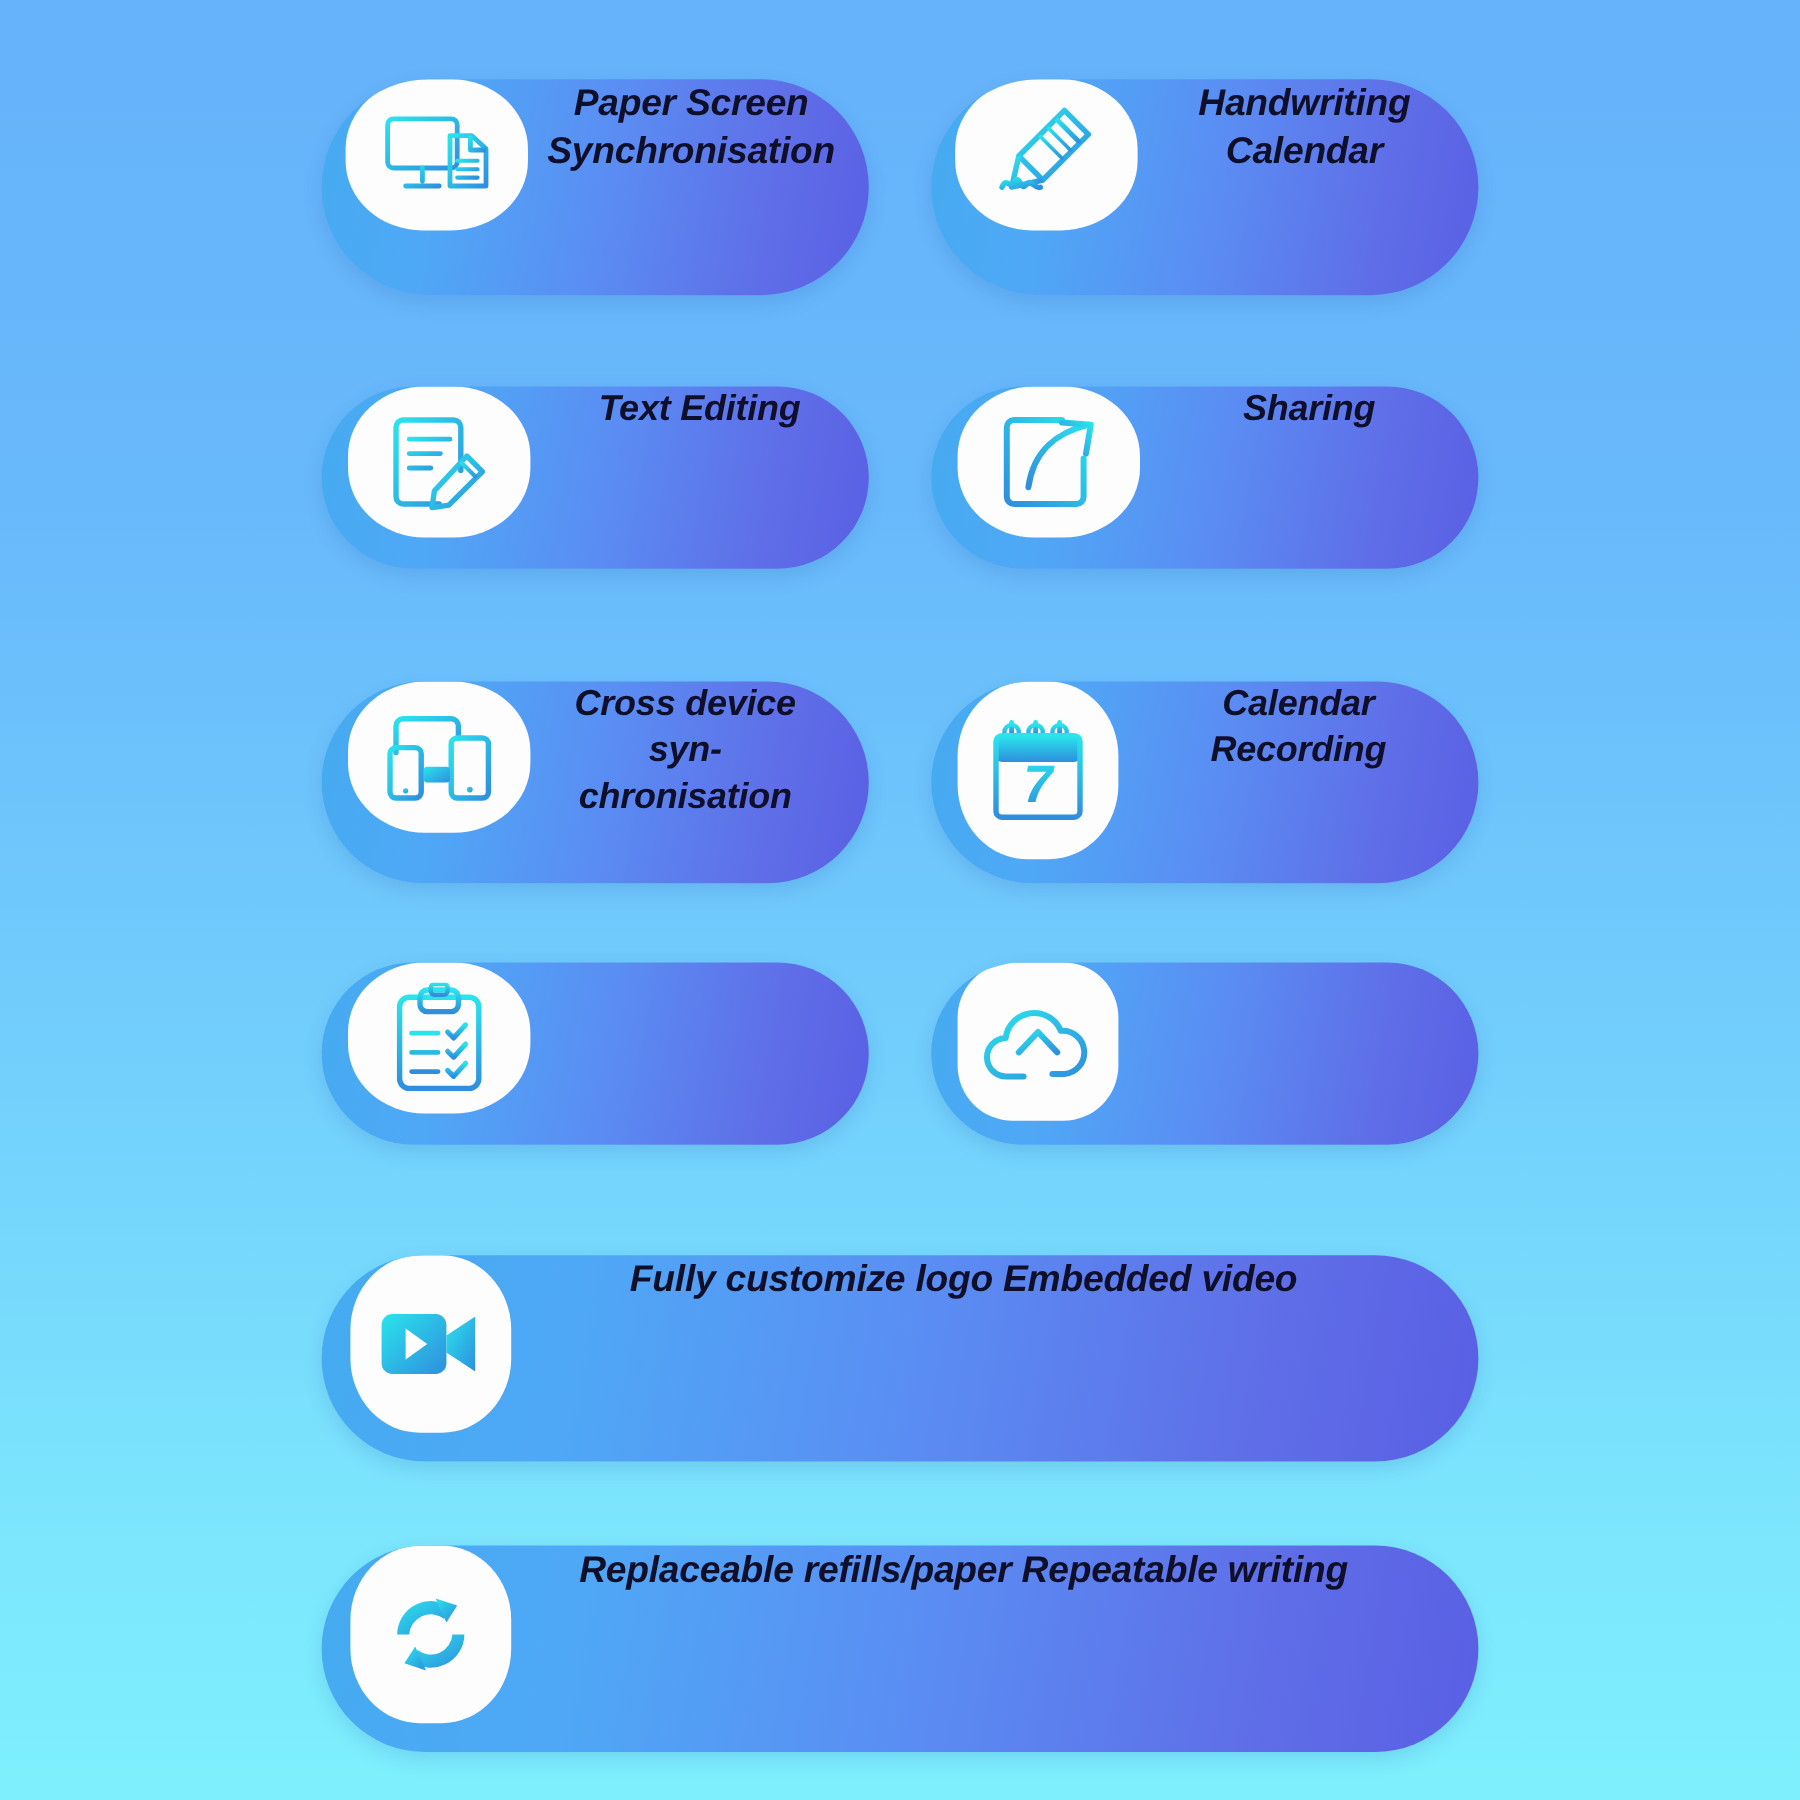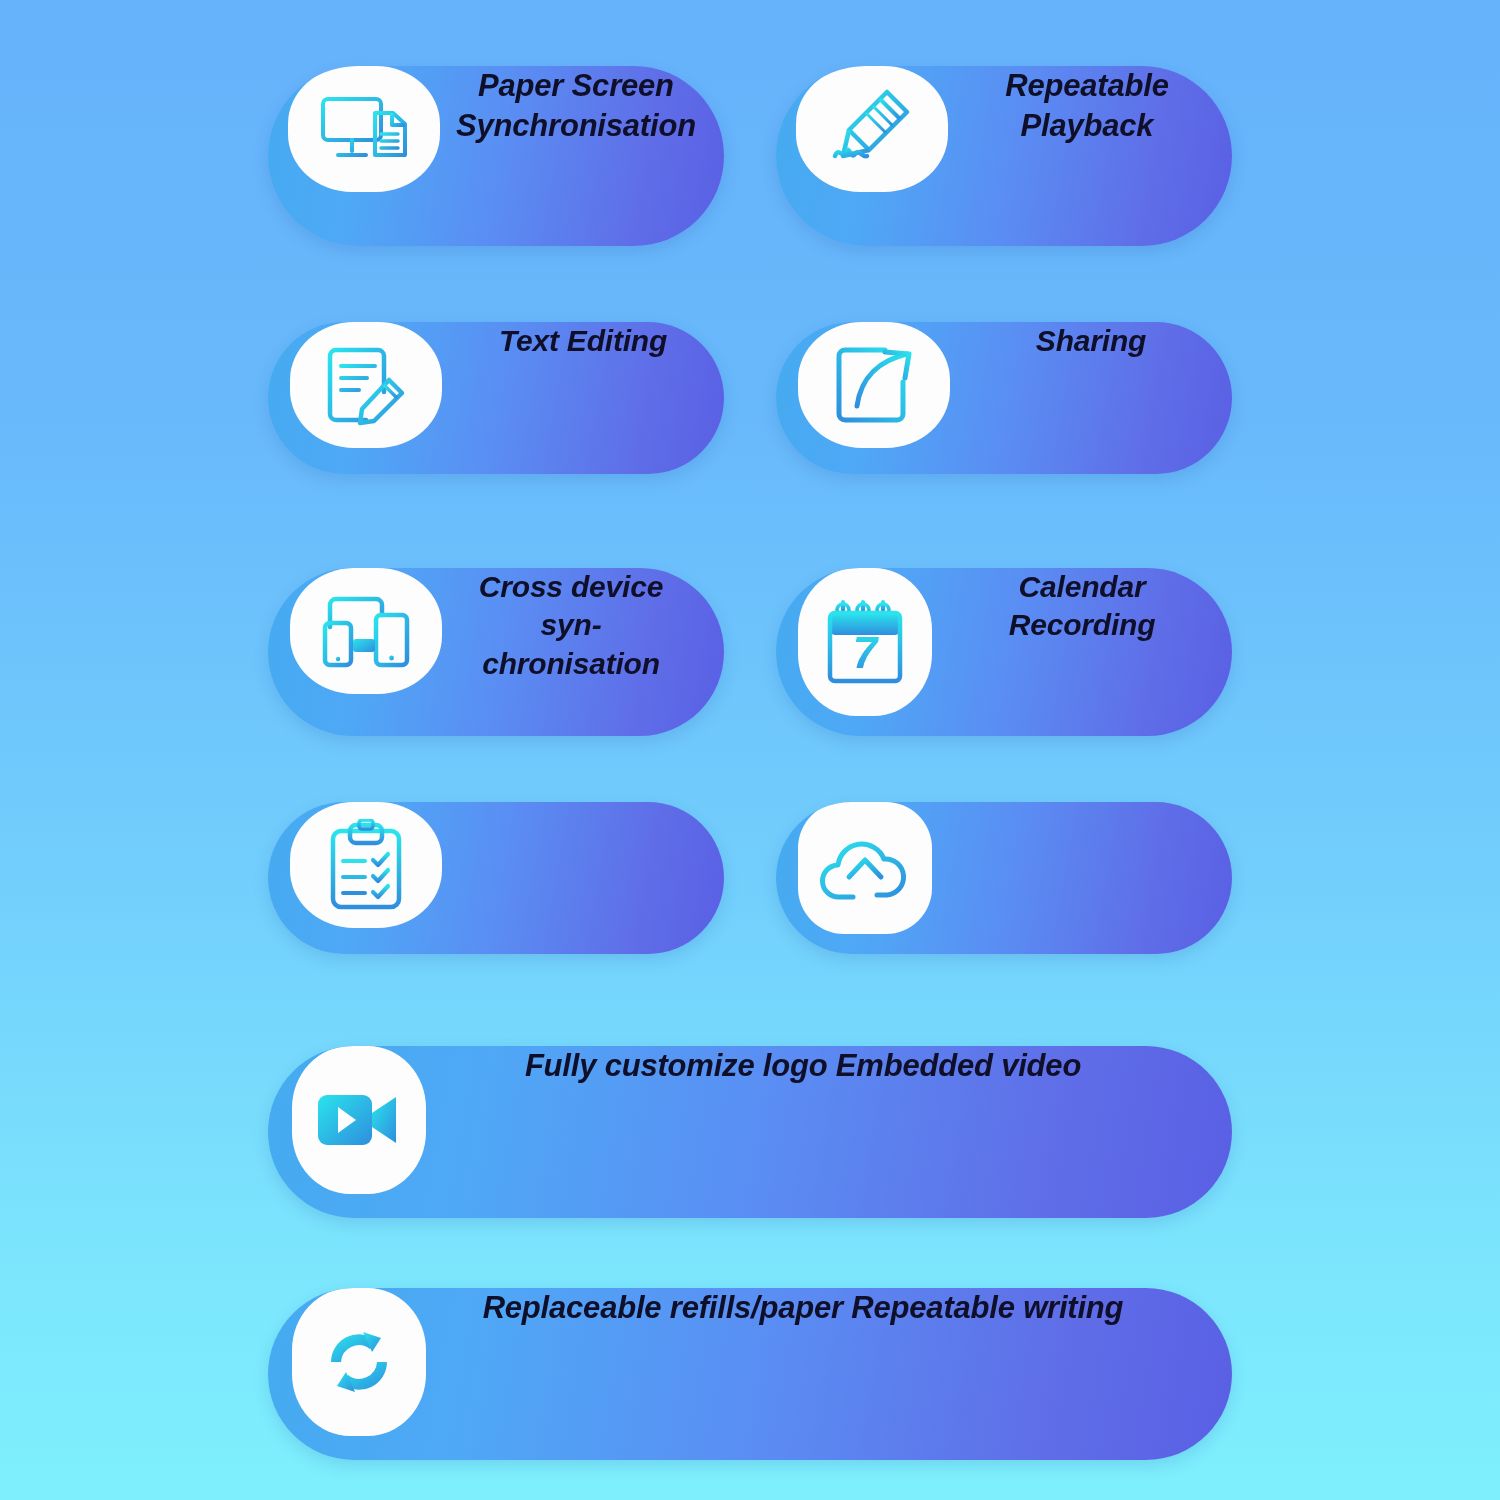--- a/index.html
+++ b/index.html
@@ -114,21 +114,21 @@
             </linearGradient>
           </defs>
         <path d="M58 4l20 20-38 38-20-20z" stroke="url(#ga2)" stroke-width="4.5" stroke-linejoin="round"></path>
         <path d="M51 11l20 20" stroke="url(#ga2)" stroke-width="4"></path>
         <path d="M44 18l20 20" stroke="url(#ga2)" stroke-width="3"></path>
         <path d="M37 25l20 20" stroke="url(#ga2)" stroke-width="3"></path>
         <path d="M20 42l-6 26 26-6" stroke="url(#ga2)" stroke-width="4.5" stroke-linejoin="round"></path>
         <path d="M6 68c4-10 8 4 11-4s5 8 9 2 7 4 12 2" stroke="url(#ga2)" stroke-width="4.5" stroke-linecap="round" stroke-linejoin="round" fill="none"></path>
       </svg>
     </div>
-    <div class="label">Repeatable Playback</div>
+    <div class="label">Handwriting Calendar</div>
   </div>
 
   <div class="pill left row2">
     <div class="badge oval">
       <svg width="80" height="86" viewBox="0 0 80 86" fill="none">
         <defs>
             <linearGradient id="ga3" x1="0" y1="0" x2="1" y2="1">
           <stop offset="0" class="g-cyan"></stop>
               <stop offset="1" class="g-blue"></stop>
             </linearGradient>

